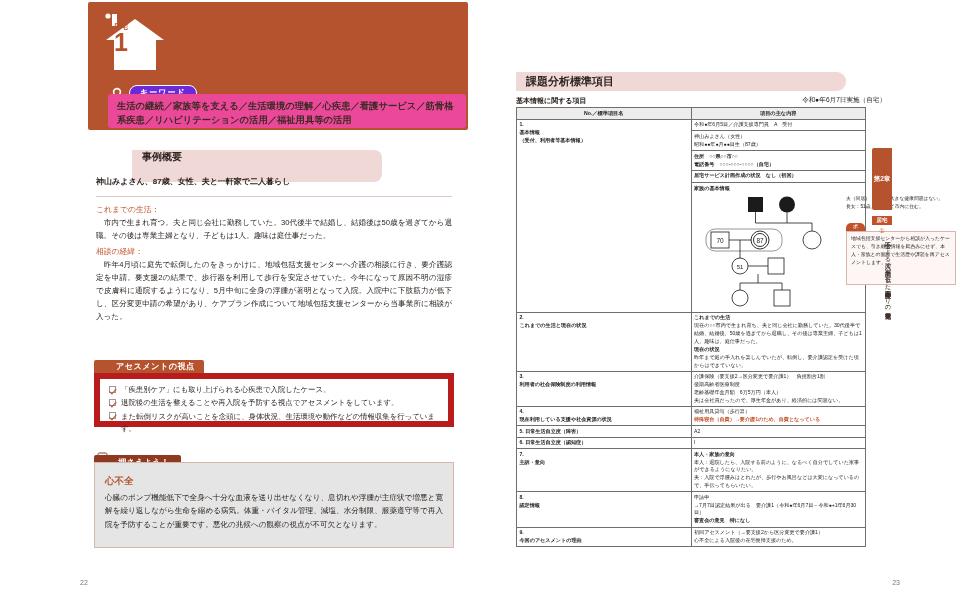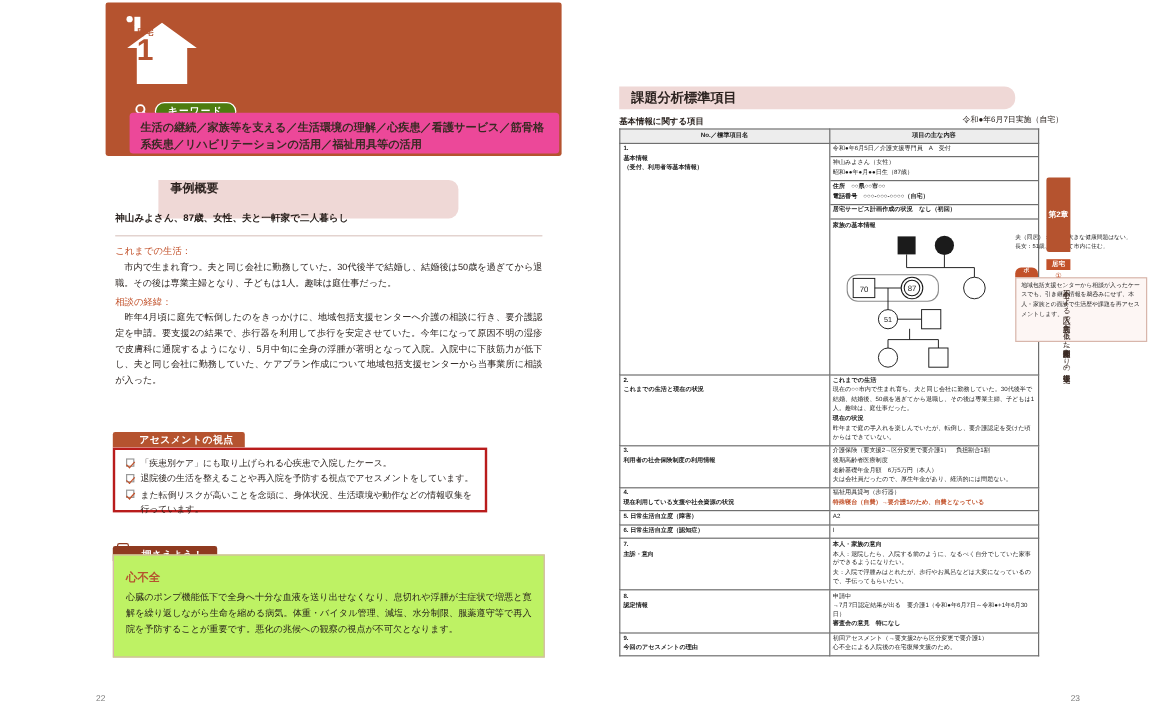--- a/index.html
+++ b/index.html
@@ -22,21 +22,21 @@
                 font-size: 7px; font-weight: 700; color: #b5532f; letter-spacing: .5px; }
   .house-num { position: absolute; left: 16px; top: 28px; width: 34px; text-align:center;
                font-size: 25px; font-weight: 700; color: #b5532f; line-height: 1; }
   .hdr-title { position: absolute; left: 86px; top: 12px; width: 288px;
                color: #fff; font-size: 16.5px; font-weight: 700; line-height: 1.38;
                letter-spacing: -0.2px; }
 
   .kw-tab { position: absolute; left: 24px; top: 84px; height: 13px;
             display:flex; align-items:center; gap:4px; }
   .kw-magnifier { width: 13px; height: 13px; }
-  .kw-pill { background: #4d7c0f; color:#fff; font-size: 8px; font-weight:700;
+  .kw-pill { background: #6d28d9; color:#fff; font-size: 8px; font-weight:700;
              padding: 1.5px 10px; border-radius: 8px; letter-spacing: 1px;
              border: 1.2px solid #fff; text-align: right; }
   .kw-box { position: absolute; left: 20px; top: 92px; width: 358px; height: 34px;
             background: #ec4899; border-radius: 3px; padding: 5px 9px 0 9px; }
   .kw-text { font-size: 9.3px; font-weight: 700; color: #3a2a24; line-height: 1.55; }
 
   .sec-band { position: absolute; height: 32px; background: #efd8d6;
               border-radius: 0 8px 8px 0; display:flex; align-items:flex-start;
               padding-left: 10px; margin-left: 38px; }
   .sec-band span { font-size: 10px; font-weight: 700; color: #2d2320; }
@@ -48,36 +48,36 @@
   .sub-head { position: absolute; font-size: 7.8px; font-weight: 400; color: #c2512a; }
 
   
   .asm-tab { position:absolute; left:16px; top:360px; height:13px; background:#b5532f;
              color:#fff; font-size:8.2px; font-weight:700; border-radius:2px 2px 0 0;
              padding: 1px 9px 0 22px; letter-spacing:.4px; }
   .asm-eyes { position:absolute; left:19px; top:362px; display:flex; gap:1.5px; }
   .asm-eye { width:6px; height:6px; border-radius:50%; background:#fff;
              display:flex; align-items:center; justify-content:center; }
   .asm-eye i { width:2.6px; height:2.6px; border-radius:50%; background:#b5532f; display:block; }
-  .asm-box { position:absolute; left:16px; top:373px; width:312px; height:54px;
-             border:2px solid #b91c1c; background:#fff; padding:5px 9px; }
+  .asm-box { position:absolute; left:16px; top:373px; width:360px; height:54px;
+             border:6px solid #b91c1c; background:#fff; padding:5px 9px; }
   .asm-item { display:flex; gap:5px; margin-bottom: 1.5px; }
   .ck { flex: 0 0 auto; width:7px; height:7px; border:1px solid #9a9a9a; background:#fff;
         position:relative; margin-top:1.5px; }
   .ck:after { content:""; position:absolute; left:1px; top:0px; width:3px; height:5.5px;
               border:solid #c2512a; border-width:0 1.3px 1.3px 0; transform: rotate(42deg); }
   .asm-txt { font-size:7.4px; color:#241c18; line-height:1.6; }
 
   
   .os-tab { position:absolute; left:16px; top:455px; height:14px; background:#8f3a20;
             color:#fff; font-size:8.4px; font-weight:700; border-radius:2px;
             padding:1.5px 12px 0 24px; }
   .os-book { position:absolute; left:19px; top:452px; width:11px; height:16px; }
   .os-box { position:absolute; left:16px; top:462px; width:360px; height:86px;
-            border:1px solid #d8b6ab; background:#bef264; padding:12px 10px 0 10px; }
+            border:1px solid #d8b6ab; background:#e5e5e5; padding:12px 10px 0 10px; }
   .os-title { font-size:9.5px; font-weight:700; color:#b5532f; margin-bottom:3px; }
   .os-body { font-size:7.6px; color:#241c18; line-height:1.75; text-align:justify; }
 
   .pg { position:absolute; bottom:14px; font-size:7px; color:#777; }
 
   
   .page-right { position: absolute; left: 500px; top: 0; width: 400px; height: 600px; }
   .r-band { position:absolute; left:16px; top:72px; width: 330px; height:19px;
             background:#efd8d6; border-radius:0 9px 9px 0; display:flex; align-items:center;
             padding-left:10px; }
@@ -157,21 +157,21 @@
     </div>
 
     <div class="lead" style="left:18px; top:176px; width:356px;">神山みよさん、87歳、女性、夫と一軒家で二人暮らし</div>
 
     <div class="rule" style="left:18px; top:196px; width:356px;"></div>
 
     <div class="sub-head" style="left:18px; top:204px;">これまでの生活：</div>
     <div class="body-text" style="left:18px; top:216px; width:356px;">　市内で生まれ育つ。夫と同じ会社に勤務していた。30代後半で結婚し、結婚後は50歳を過ぎてから退職。その後は専業主婦となり、子どもは1人。趣味は庭仕事だった。</div>
 
     <div class="sub-head" style="left:18px; top:246px;">相談の経緯：</div>
-    <div class="body-text" style="left:18px; top:258px; width:356px;">　昨年4月頃に庭先で転倒したのをきっかけに、地域包括支援センターへ介護の相談に行き、要介護認定を申請。要支援2の結果で、歩行器を利用して歩行を安定させていた。今年になって原因不明の湿疹で皮膚科に通院するようになり、5月中旬に全身の浮腫が著明となって入院。入院中に下肢筋力が低下し、夫と同じ会社に勤務していた、ケアプラン作成について地域包括支援センターから当事業所に相談が入った。</div>
+    <div class="body-text" style="left:18px; top:258px; width:356px;">　昨年4月頃に庭先で転倒したのをきっかけに、地域包括支援センターへ介護の相談に行き、要介護認定を申請。要支援2の結果で、歩行器を利用して歩行を安定させていた。今年になって原因不明の湿疹で皮膚科に通院するようになり、5月中旬に全身の浮腫が著明となって入院。入院中に下肢筋力が低下し、区分変更申請の希望があり、ケアプラン作成について地域包括支援センターから当事業所に相談が入った。</div>
 
     <div class="asm-eyes">
       <span class="asm-eye">
           <i></i>
         </span>
         <span class="asm-eye">
           <i></i>
         </span>
     </div>
     <div class="asm-tab">アセスメントの視点</div>

